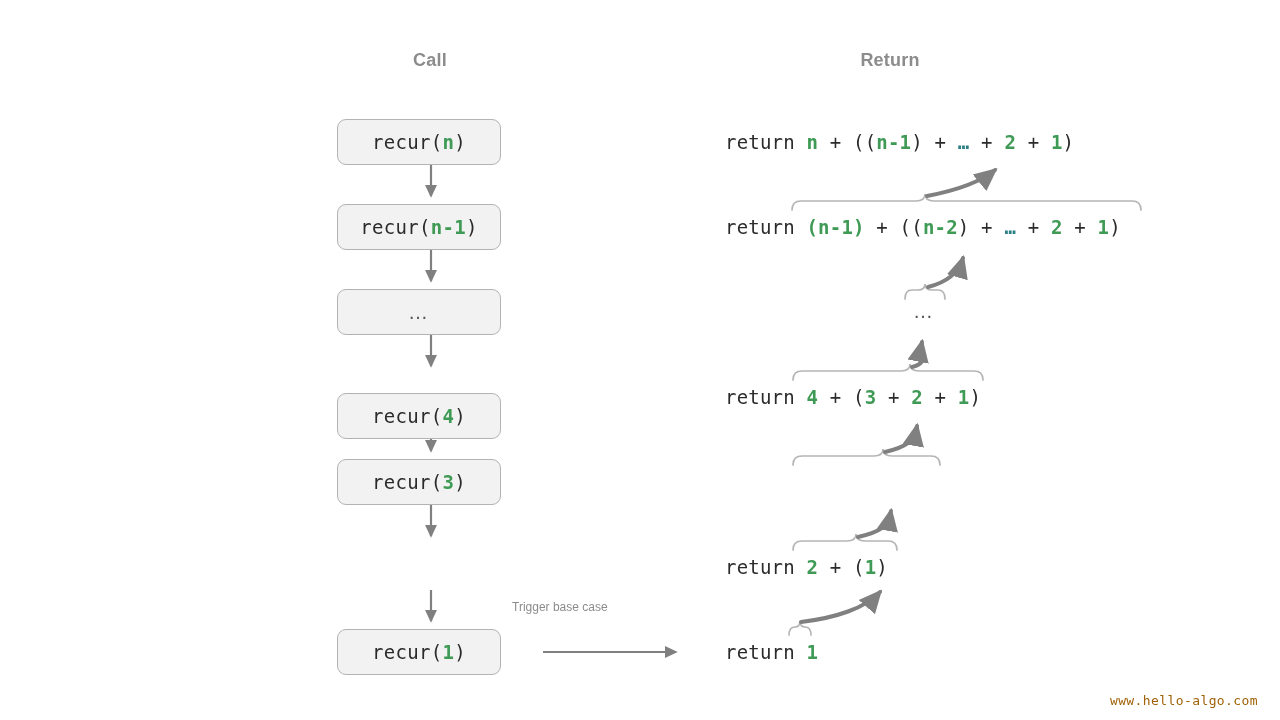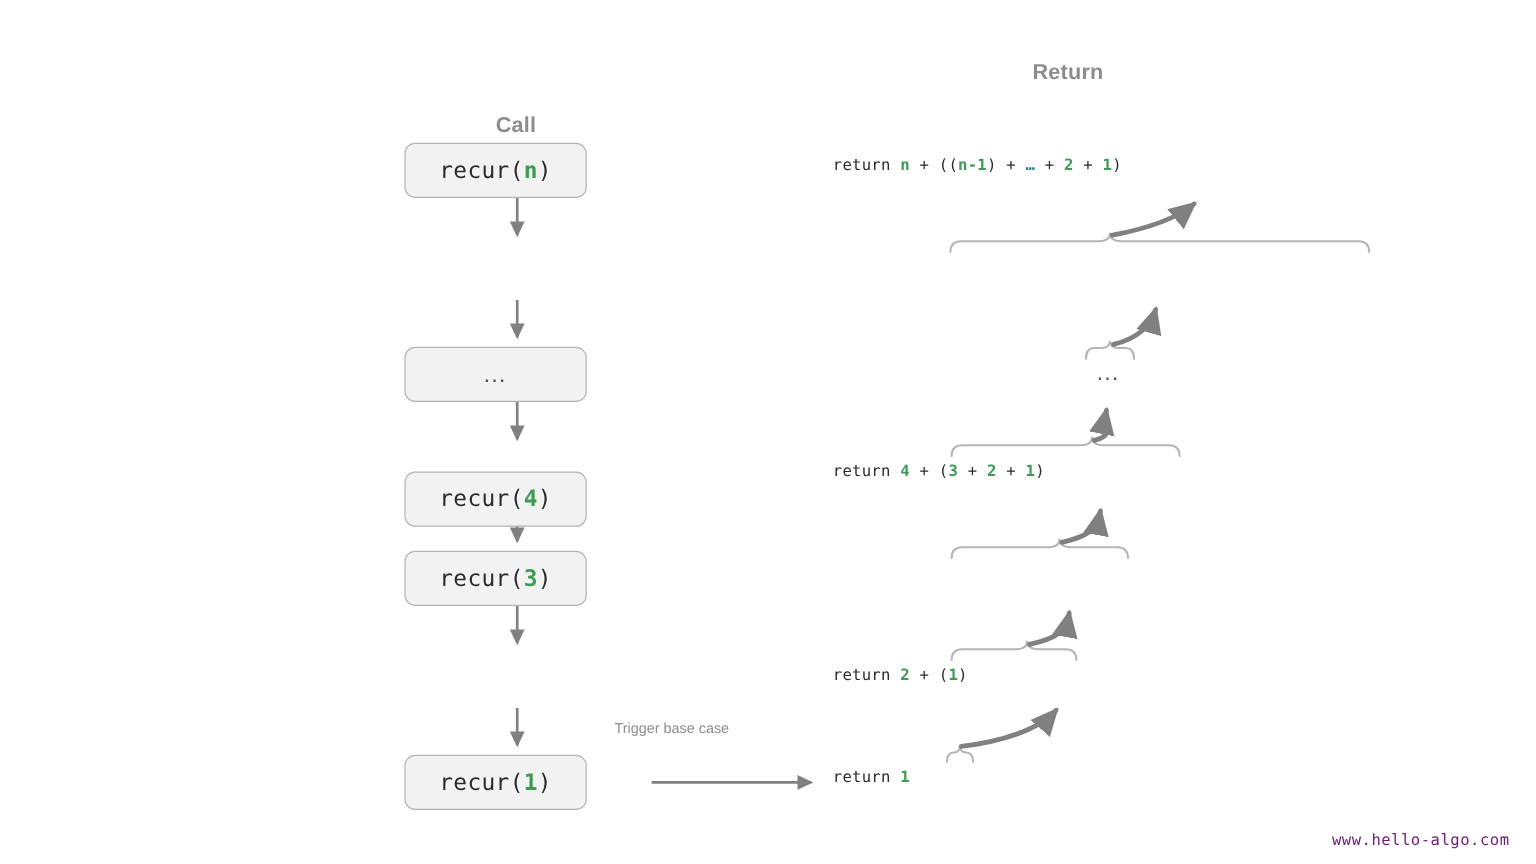--- a/index.html
+++ b/index.html
@@ -21,28 +21,28 @@
 
   .col-header {
     position: absolute;
     font-family: "Liberation Sans", sans-serif;
     font-weight: bold;
     font-size: 18px;
     color: #8c8c8c;
     letter-spacing: 0.2px;
     white-space: nowrap;
   }
-  #hdr-call  { left: 430px; top: 50px; transform: translateX(-50%); margin-top: 44px; }
+  #hdr-call  { left: 430px; top: 50px; transform: translateX(-50%); }
   #hdr-return{ left: 890px; top: 50px; transform: translateX(-50%); }
 
   
   .call-box {
     position: absolute;
     left: 337px;
-    width: 152px;
+    width: 164px;
     height: 46px;
     box-sizing: border-box;
     background: #f2f2f2;
     border: 1.6px solid #b3b3b3;
     border-radius: 9px;
     display: flex;
     align-items: center;
     justify-content: center;
     font-family: "DejaVu Sans Mono", monospace;
     font-size: 19px;
@@ -55,23 +55,24 @@
     font-size: 20px;
     color: #555555;
     letter-spacing: 2px;
   }
 
   
   .ret-line {
     position: absolute;
     white-space: nowrap;
     font-family: "DejaVu Sans Mono", monospace;
-    font-size: 13px;
+    font-size: 19px;
     color: #2b2b2b;
     letter-spacing: 0.2px;
+    margin-left: 31px;
   }
   .ret-line .kw { color: #2b2b2b; }
   .ret-line .g  { color: #3f9a55; font-weight: bold; }
   .ret-line .d  { color: #2b2b2b; }
   .ret-line .el { color: #2a7f85; font-weight: bold; }
 
   .mid-dots {
     position: absolute;
     font-family: "Liberation Sans", sans-serif;
     font-size: 20px;
@@ -88,21 +89,21 @@
     color: #8c8c8c;
     white-space: nowrap;
   }
 
   .watermark {
     position: absolute;
     right: 22px;
     bottom: 12px;
     font-family: "DejaVu Sans Mono", monospace;
     font-size: 13px;
-    color: #701a75;
+    color: #a16207;
     letter-spacing: 0.4px;
     text-align: right;
   }
 
   svg.overlay {
     position: absolute;
     left: 0; top: 0;
     width: 1280px;
     height: 720px;
     pointer-events: none;
@@ -158,37 +159,43 @@
       <path d="M912,367 C930,363 920,352 922,342"></path>
       <path d="M885,452 C906,447 914,442 917,426"></path>
       <path d="M858,537 C880,532 888,527 891,511"></path>
       <path d="M801,622 C835,618 866,608 880,592"></path>
     </g>
   </svg>
 
   <div class="call-box" style="top:119px">
     <span><span class="pf">recur(</span><span class="arg">n</span><span class="sf">)</span></span>
   </div>
+  <div class="call-box" style="top:204px">
+    <span><span class="pf">recur(</span><span class="arg">n-1</span><span class="sf">)</span></span>
+  </div>
   <div class="call-box dots" style="top:289px">
     <span>…</span>
   </div>
   <div class="call-box" style="top:393px">
     <span><span class="pf">recur(</span><span class="arg">4</span><span class="sf">)</span></span>
   </div>
   <div class="call-box" style="top:459px">
     <span><span class="pf">recur(</span><span class="arg">3</span><span class="sf">)</span></span>
   </div>
   <div class="call-box" style="top:629px">
     <span><span class="pf">recur(</span><span class="arg">1</span><span class="sf">)</span></span>
   </div>
 
   <div class="ret-line" style="left:694px; top:131px">
     <span class="kw">return</span><span class="d">&nbsp;</span><span class="g">n</span><span class="d"> + ((</span><span class="g">n-1</span><span class="d">) + </span><span class="el">…</span><span class="d"> + </span><span class="g">2</span><span class="d"> + </span><span class="g">1</span><span class="d">)</span>
   </div>
 
+  <div class="ret-line" style="left:694px; top:216px">
+    <span class="kw">return</span><span class="d">&nbsp;</span><span class="g">(n-1)</span><span class="d"> + ((</span><span class="g">n-2</span><span class="d">) + </span><span class="el">…</span><span class="d"> + </span><span class="g">2</span><span class="d"> + </span><span class="g">1</span><span class="d">)</span>
+  </div>
 
   <div class="mid-dots" style="left:913px; top:300px">…</div>
 
   <div class="ret-line" style="left:694px; top:386px">
     <span class="kw">return</span><span class="d">&nbsp;</span><span class="g">4</span><span class="d"> + (</span><span class="g">3</span><span class="d"> + </span><span class="g">2</span><span class="d"> + </span><span class="g">1</span><span class="d">)</span>
   </div>
 
 
   <div class="ret-line" style="left:694px; top:556px">
     <span class="kw">return</span><span class="d">&nbsp;</span><span class="g">2</span><span class="d"> + (</span><span class="g">1</span><span class="d">)</span>

